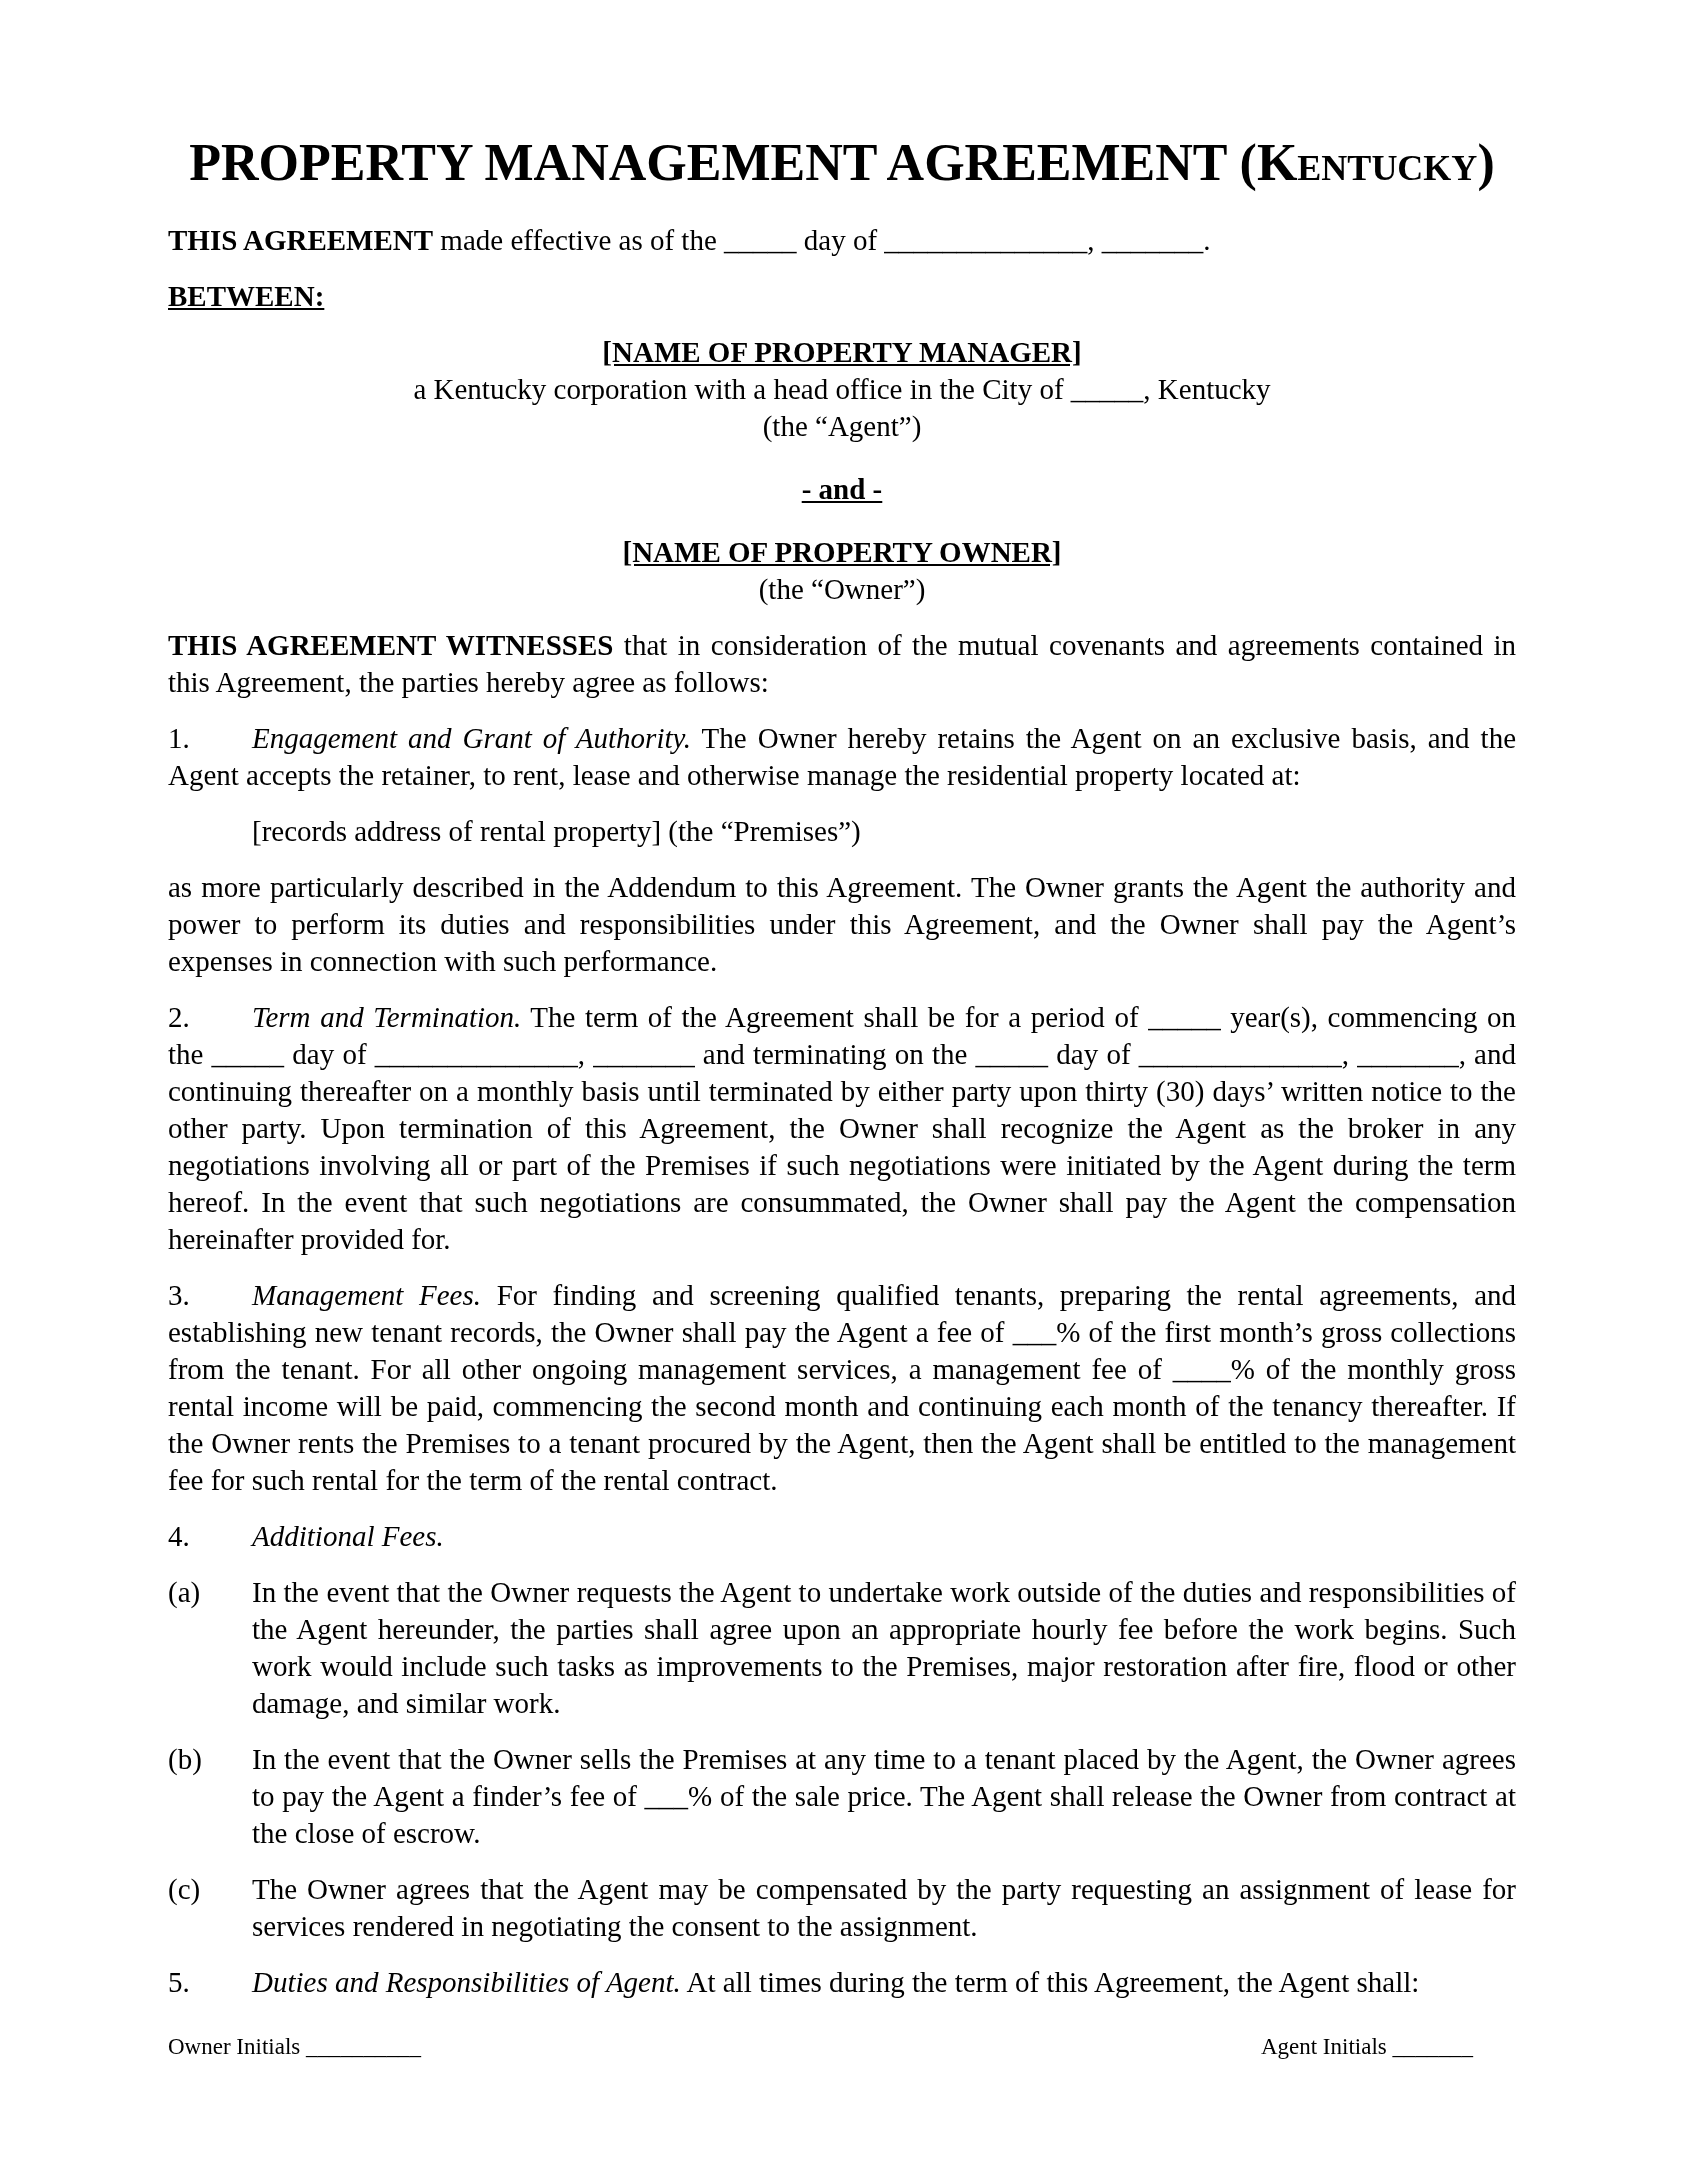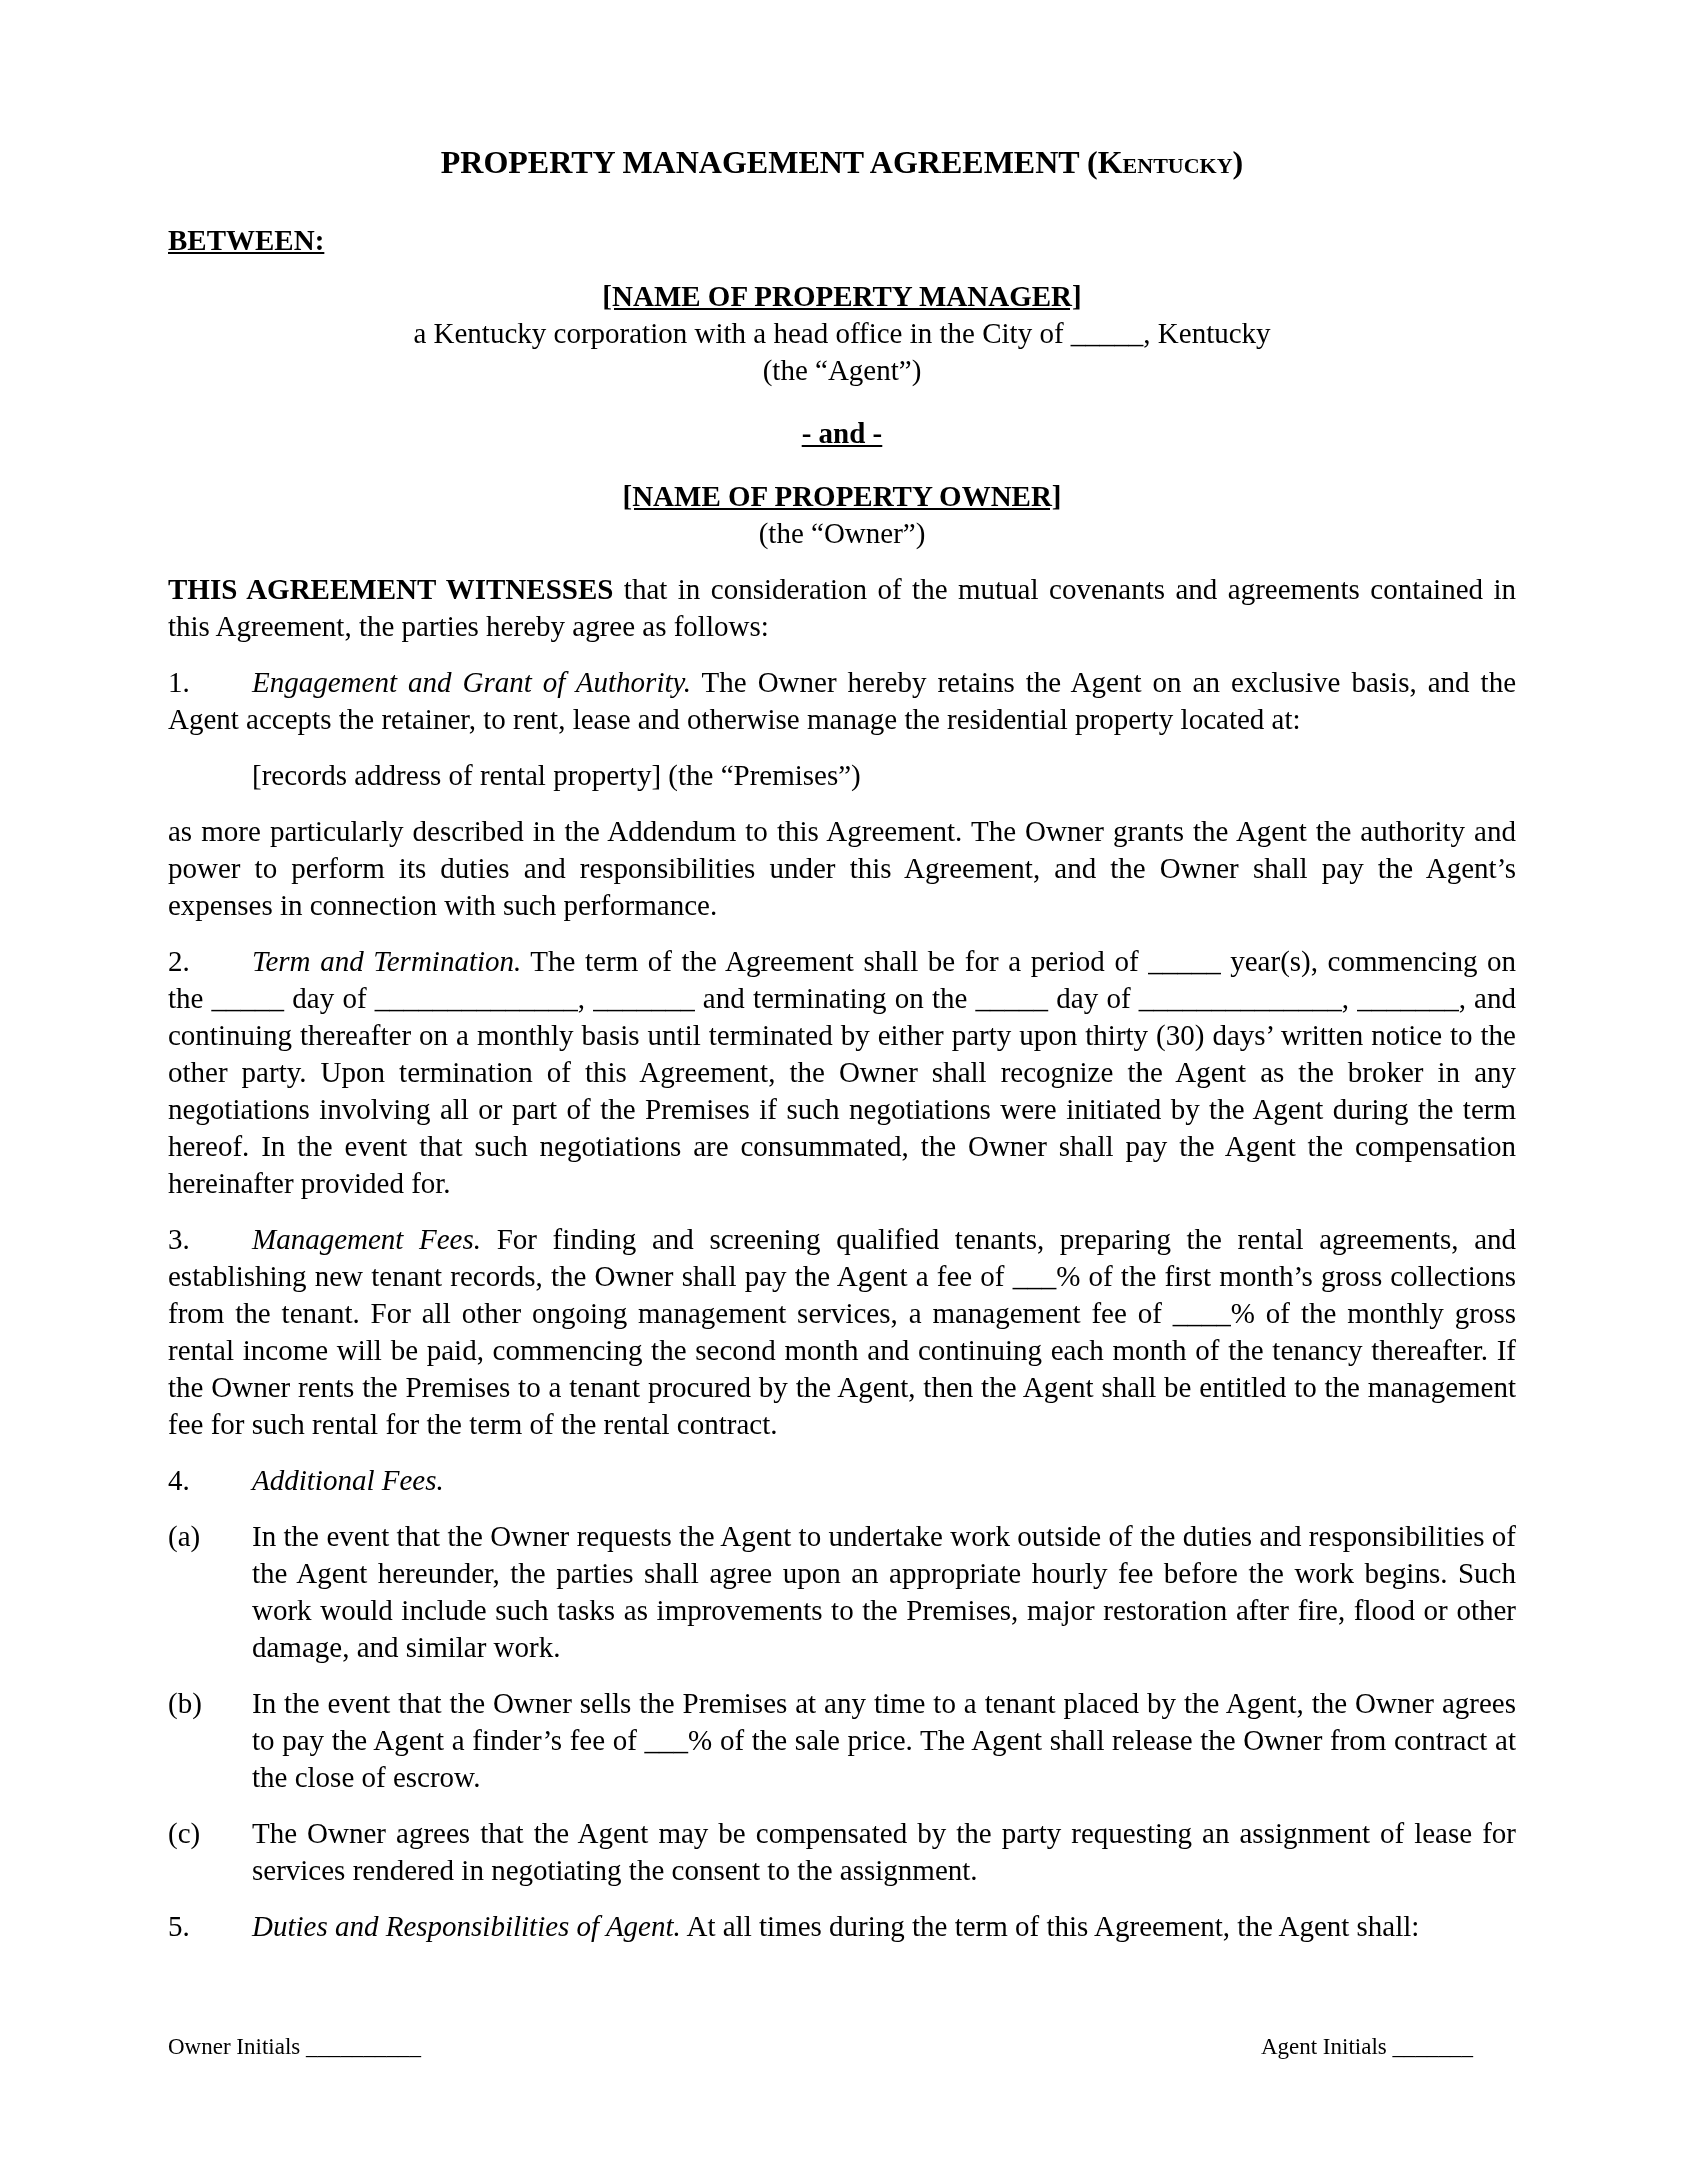--- a/index.html
+++ b/index.html
@@ -18,21 +18,21 @@
   }
   .content {
     position: absolute;
     left: 168px;
     top: 137px;
     width: 1348px;
   }
   .title {
     margin: 0 0 34px 0;
     text-align: center;
-    font-size: 32px;
+    font-size: 52px;
     font-weight: bold;
     letter-spacing: 0px;
     line-height: 51px;
   }
   .title .smallcaps {
     font-variant: small-caps;
   }
   p.para {
     margin: 0 0 19px 0;
     font-size: 29px;
@@ -89,20 +89,21 @@
   }
 </style>
 </head>
 <body>
 
 <div class="page">
   <div class="content">
 
     <h1 class="title"><span>PROPERTY MANAGEMENT AGREEMENT (</span><span class="smallcaps">Kentucky</span><span>)</span></h1>
 
+    <p class="para"><b>THIS AGREEMENT</b> <span>made effective as of the _____ day of ______________, _______.</span></p>
 
     <p class="para bold">BETWEEN:</p>
 
     <div class="center-block">
       <p class="para center bold" style="margin:0;">[NAME OF PROPERTY MANAGER]</p>
       <p class="para center" style="margin:0;">a Kentucky corporation with a head office in the City of _____, Kentucky</p>
       <p class="para center" style="margin:0;">(the “Agent”)</p>
     </div>
 
     <p class="para center bold and-sep">- and -</p>

